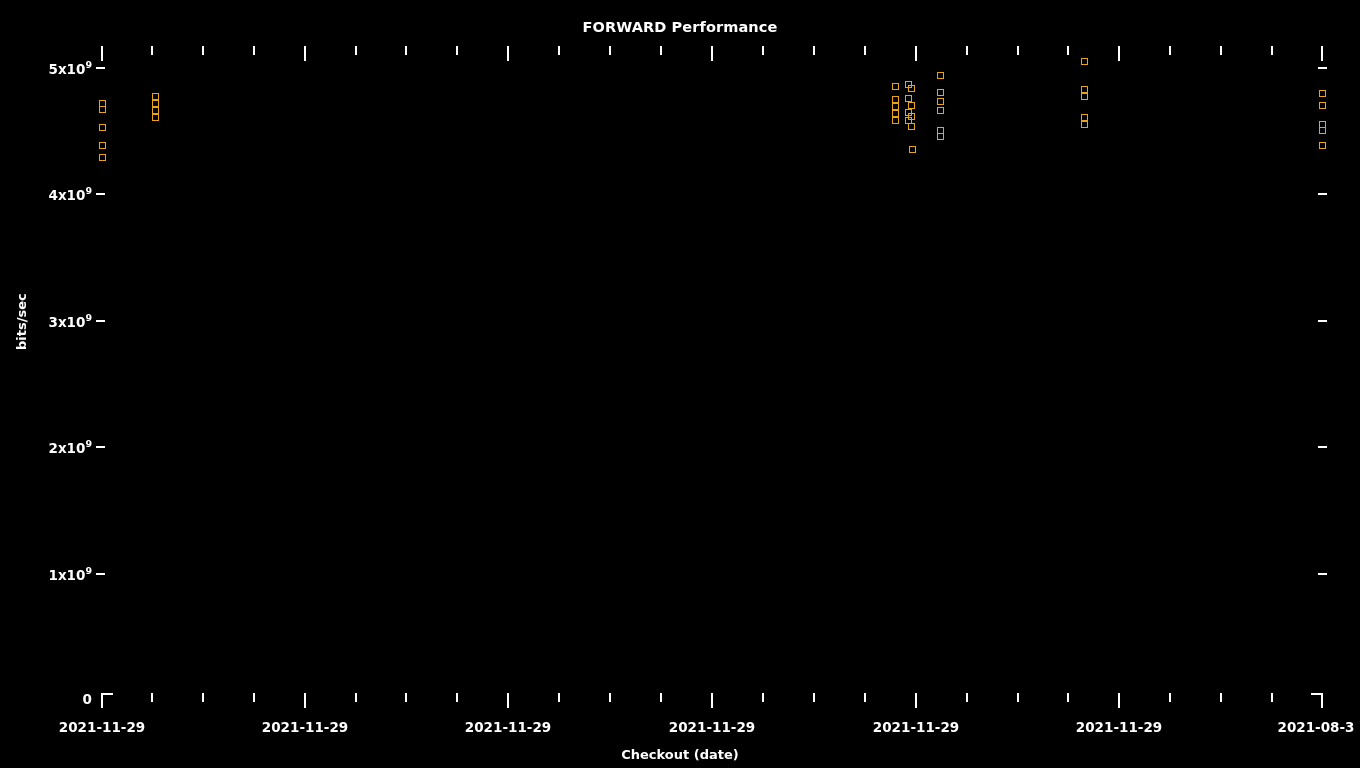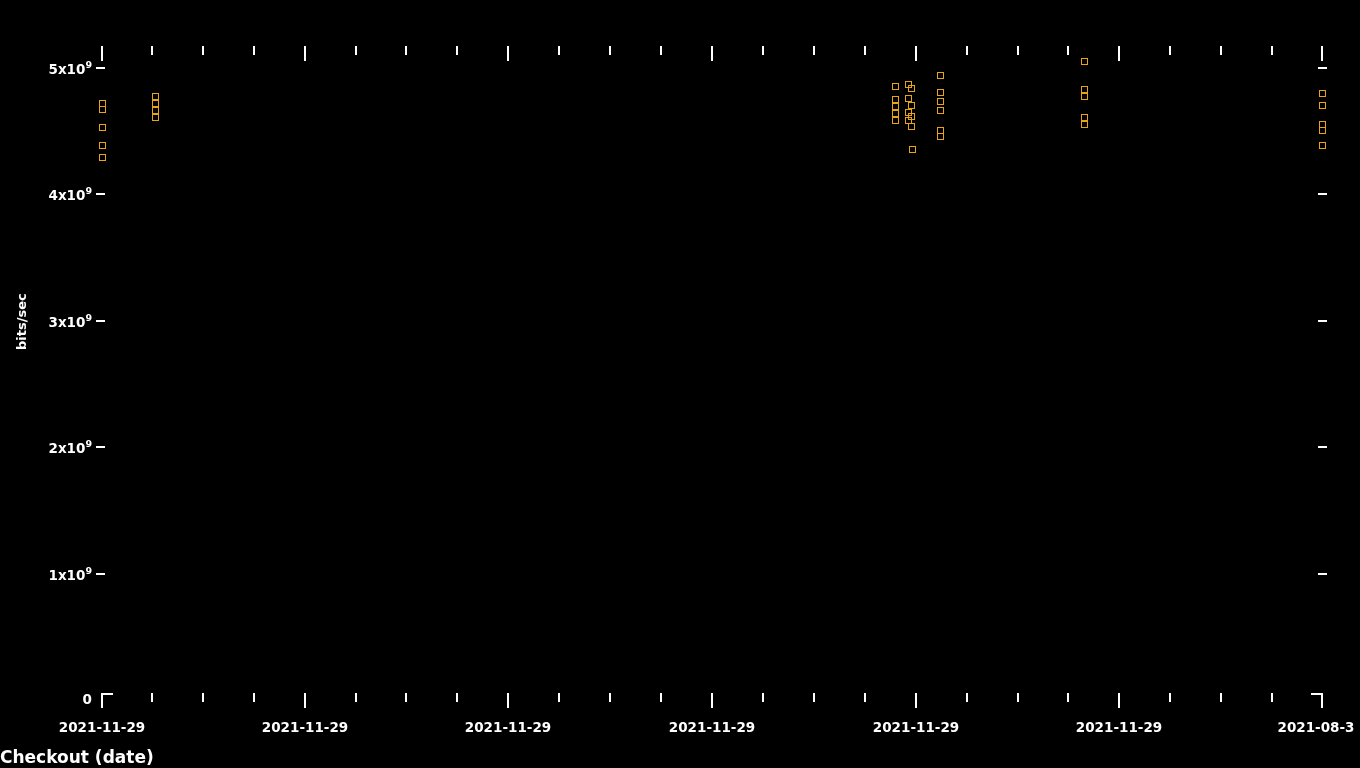--- a/index.html
+++ b/index.html
@@ -11,22 +11,22 @@
     position:absolute;left:0;top:19px;width:1360px;text-align:center;
     color:#ffffff;font-size:14.5px;font-weight:600;letter-spacing:.1px;
   }
   .ylabel{
     position:absolute;left:14px;top:350px;
     color:#ffffff;font-size:13px;font-weight:600;
     transform:rotate(-90deg);transform-origin:left top;
     white-space:nowrap;
   }
   .xlabel{
-    position:absolute;left:0;top:747px;width:1360px;
-    color:#ffffff;font-size:17px;font-weight:600;
+    position:absolute;left:0;top:747px;width:1360px;text-align:center;
+    color:#ffffff;font-size:13px;font-weight:600;
   }
 
   
   .plot{position:absolute;left:0;top:0;width:1360px;height:768px;}
   .ytick-wrap{position:absolute;left:0;width:92px;height:0;}
   .ytick-lbl{position:absolute;right:0;top:-9px;color:#fff;
              font-size:13.5px;font-weight:700;white-space:nowrap;}
   .ytick-lbl sup{font-size:9.5px;font-weight:700;vertical-align:super;}
   .ydash{position:absolute;left:96px;top:-1px;width:9px;height:2px;background:#fff;}
   .ydash-r{position:absolute;left:1318px;top:-1px;width:9px;height:2px;background:#fff;}
@@ -48,20 +48,21 @@
 
   
   .pt{position:absolute;width:7px;height:7px;border:1.6px solid #e8a317;
       box-sizing:border-box;background:transparent;}
 </style>
 </head>
 <body>
 
 <div id="stage">
 
+  <div class="chart-title">FORWARD Performance</div>
 
   <div class="ylabel">bits/sec</div>
 
   <div class="xlabel">Checkout (date)</div>
 
   <div class="plot" id="plot-area">
       <div class="ytick-wrap" style="top: 700px;">
         <div class="ytick-lbl">0</div>
       </div>
       <div class="ytick-wrap" style="top: 574px;">

